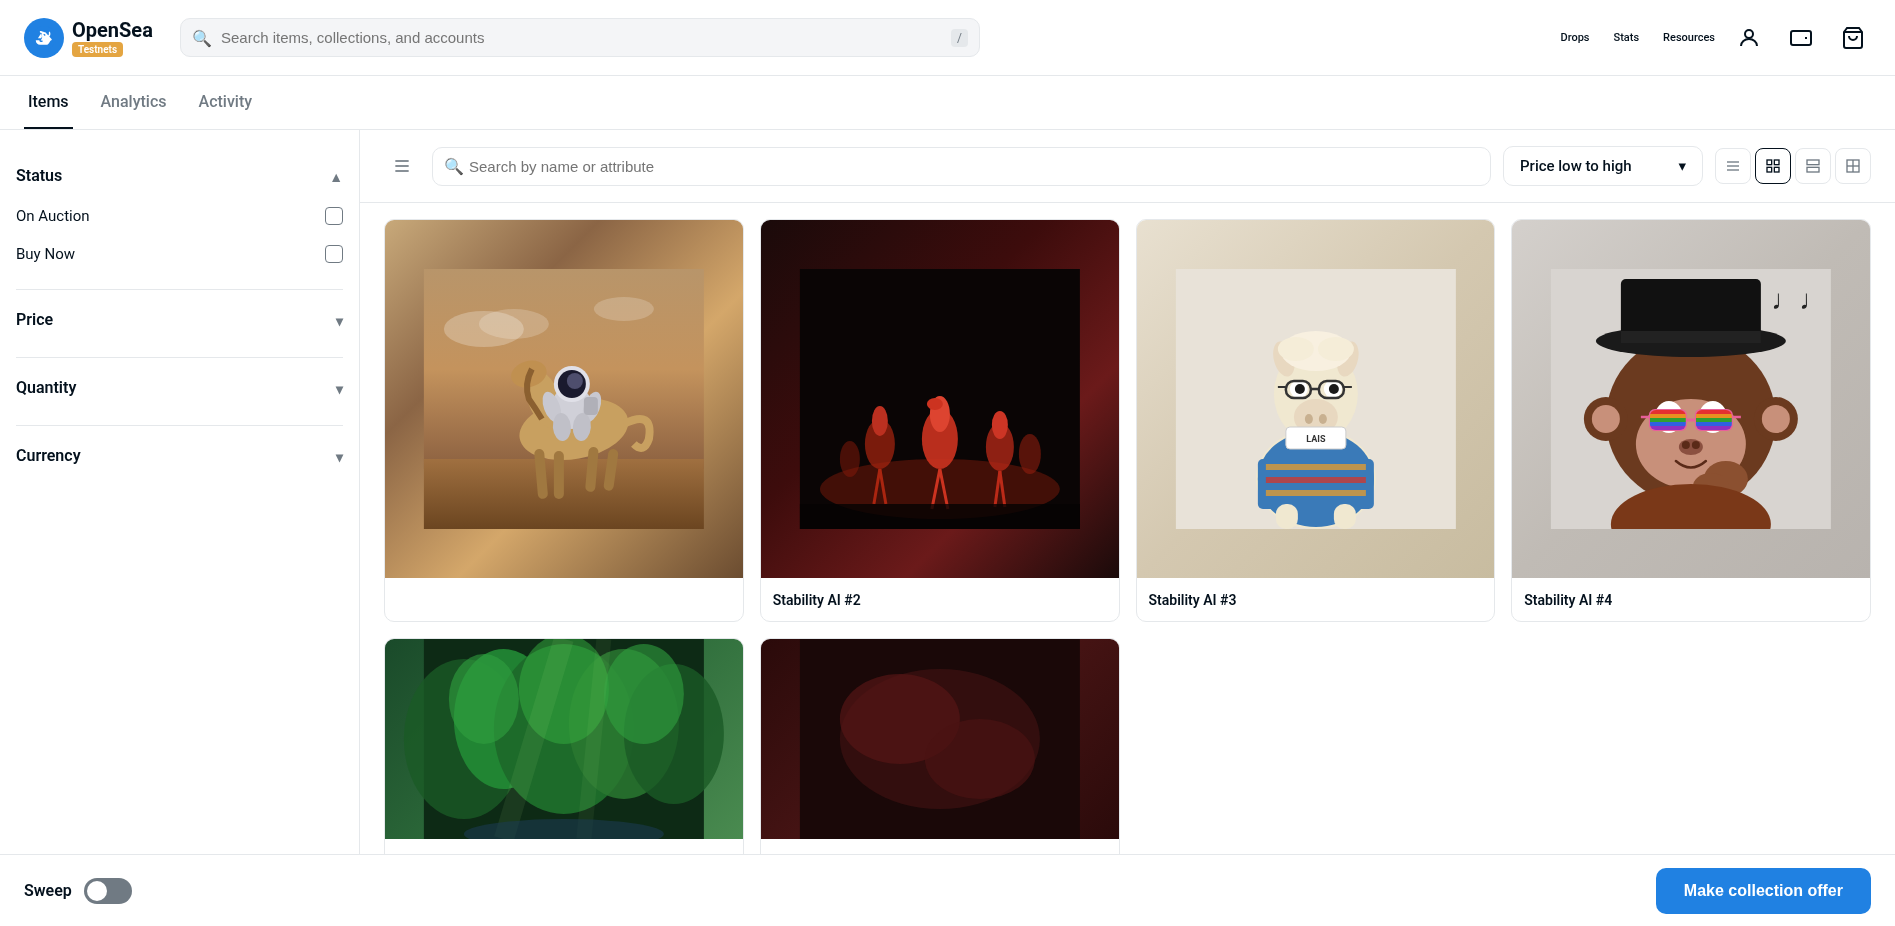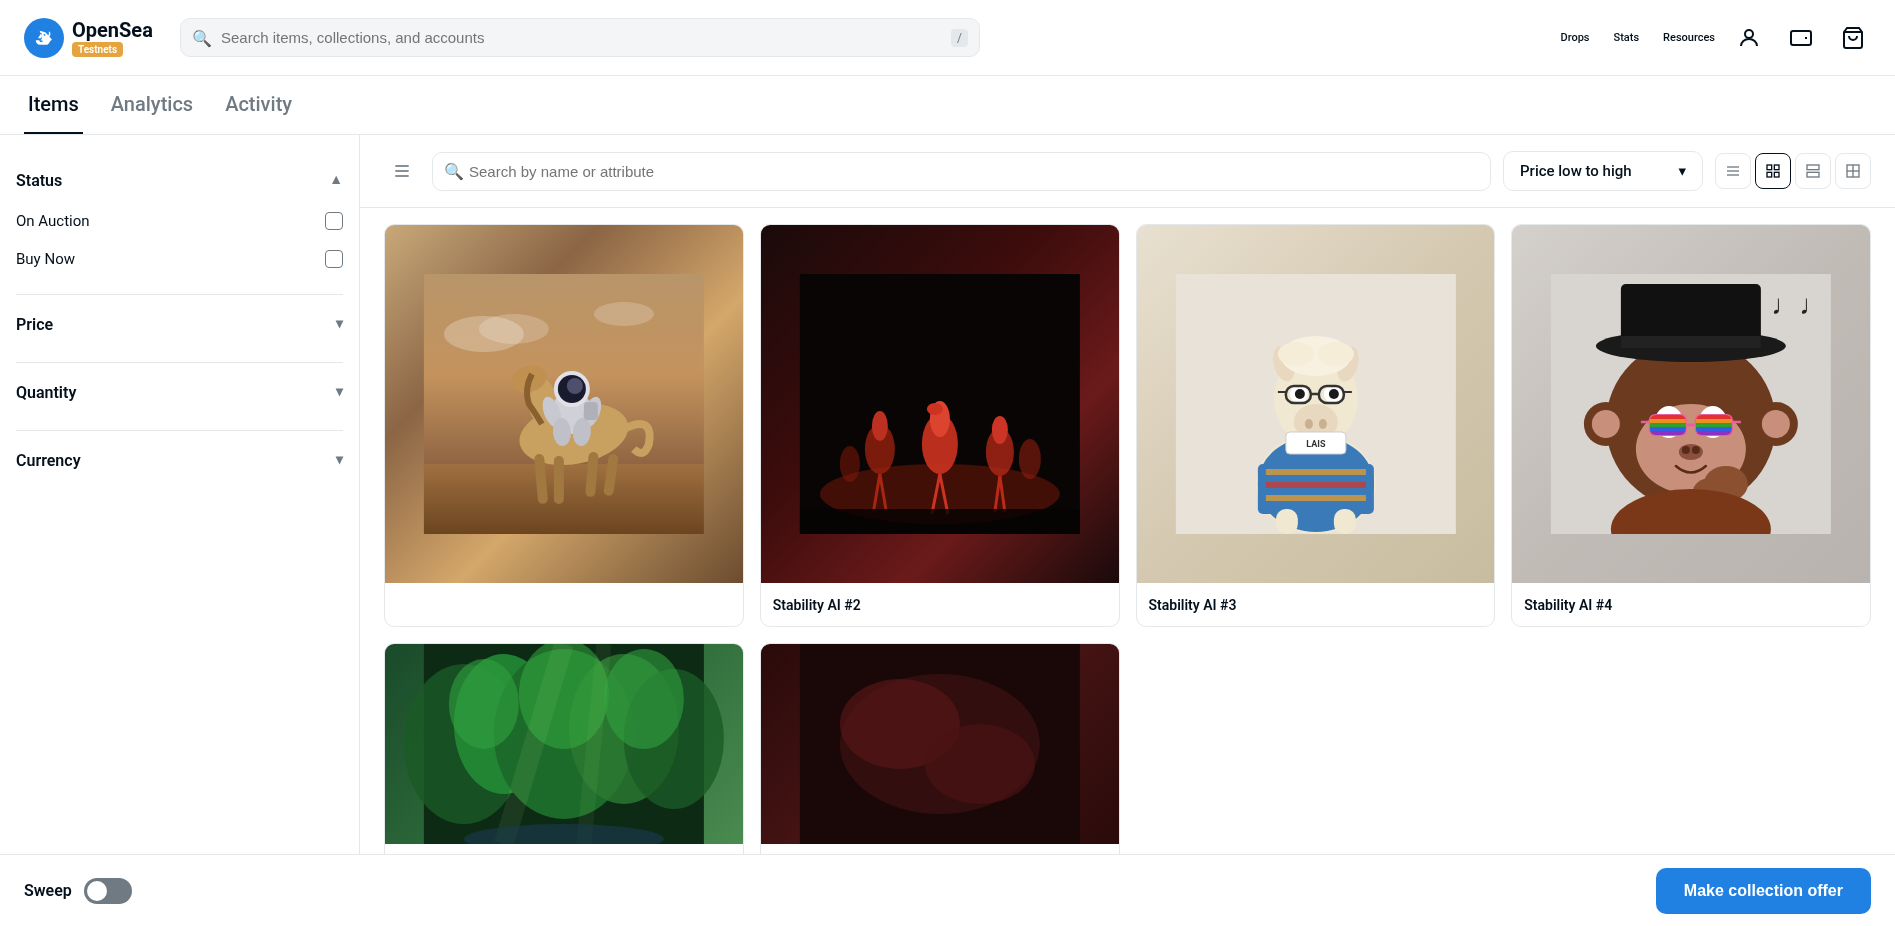--- a/index.html
+++ b/index.html
@@ -104,21 +104,21 @@
     
     .tabs {
       display: flex;
       gap: 0;
       padding: 0 24px;
       border-bottom: 1px solid #e5e8eb;
     }
     .tab {
       padding: 16px 4px;
       margin-right: 24px;
-      font-size: 20px;
+      font-size: 16px;
       font-weight: 500;
       color: #707a83;
       cursor: pointer;
       border-bottom: 2px solid transparent;
     }
     .tab.active {
       color: #04111d;
       border-bottom: 2px solid #04111d;
     }
 
@@ -136,21 +136,21 @@
       border-right: 1px solid #e5e8eb;
       overflow-y: auto;
     }
     .filter-section {
       margin-bottom: 8px;
       border-bottom: 1px solid #e5e8eb;
       padding-bottom: 16px;
     }
     .filter-header {
       display: flex;
-      align-items: flex-start;
+      align-items: flex-end;
       justify-content: space-between;
       padding: 12px 0;
       cursor: pointer;
       font-size: 16px;
       font-weight: 600;
     }
     .filter-chevron {
       font-size: 14px;
       color: #707a83;
     }

